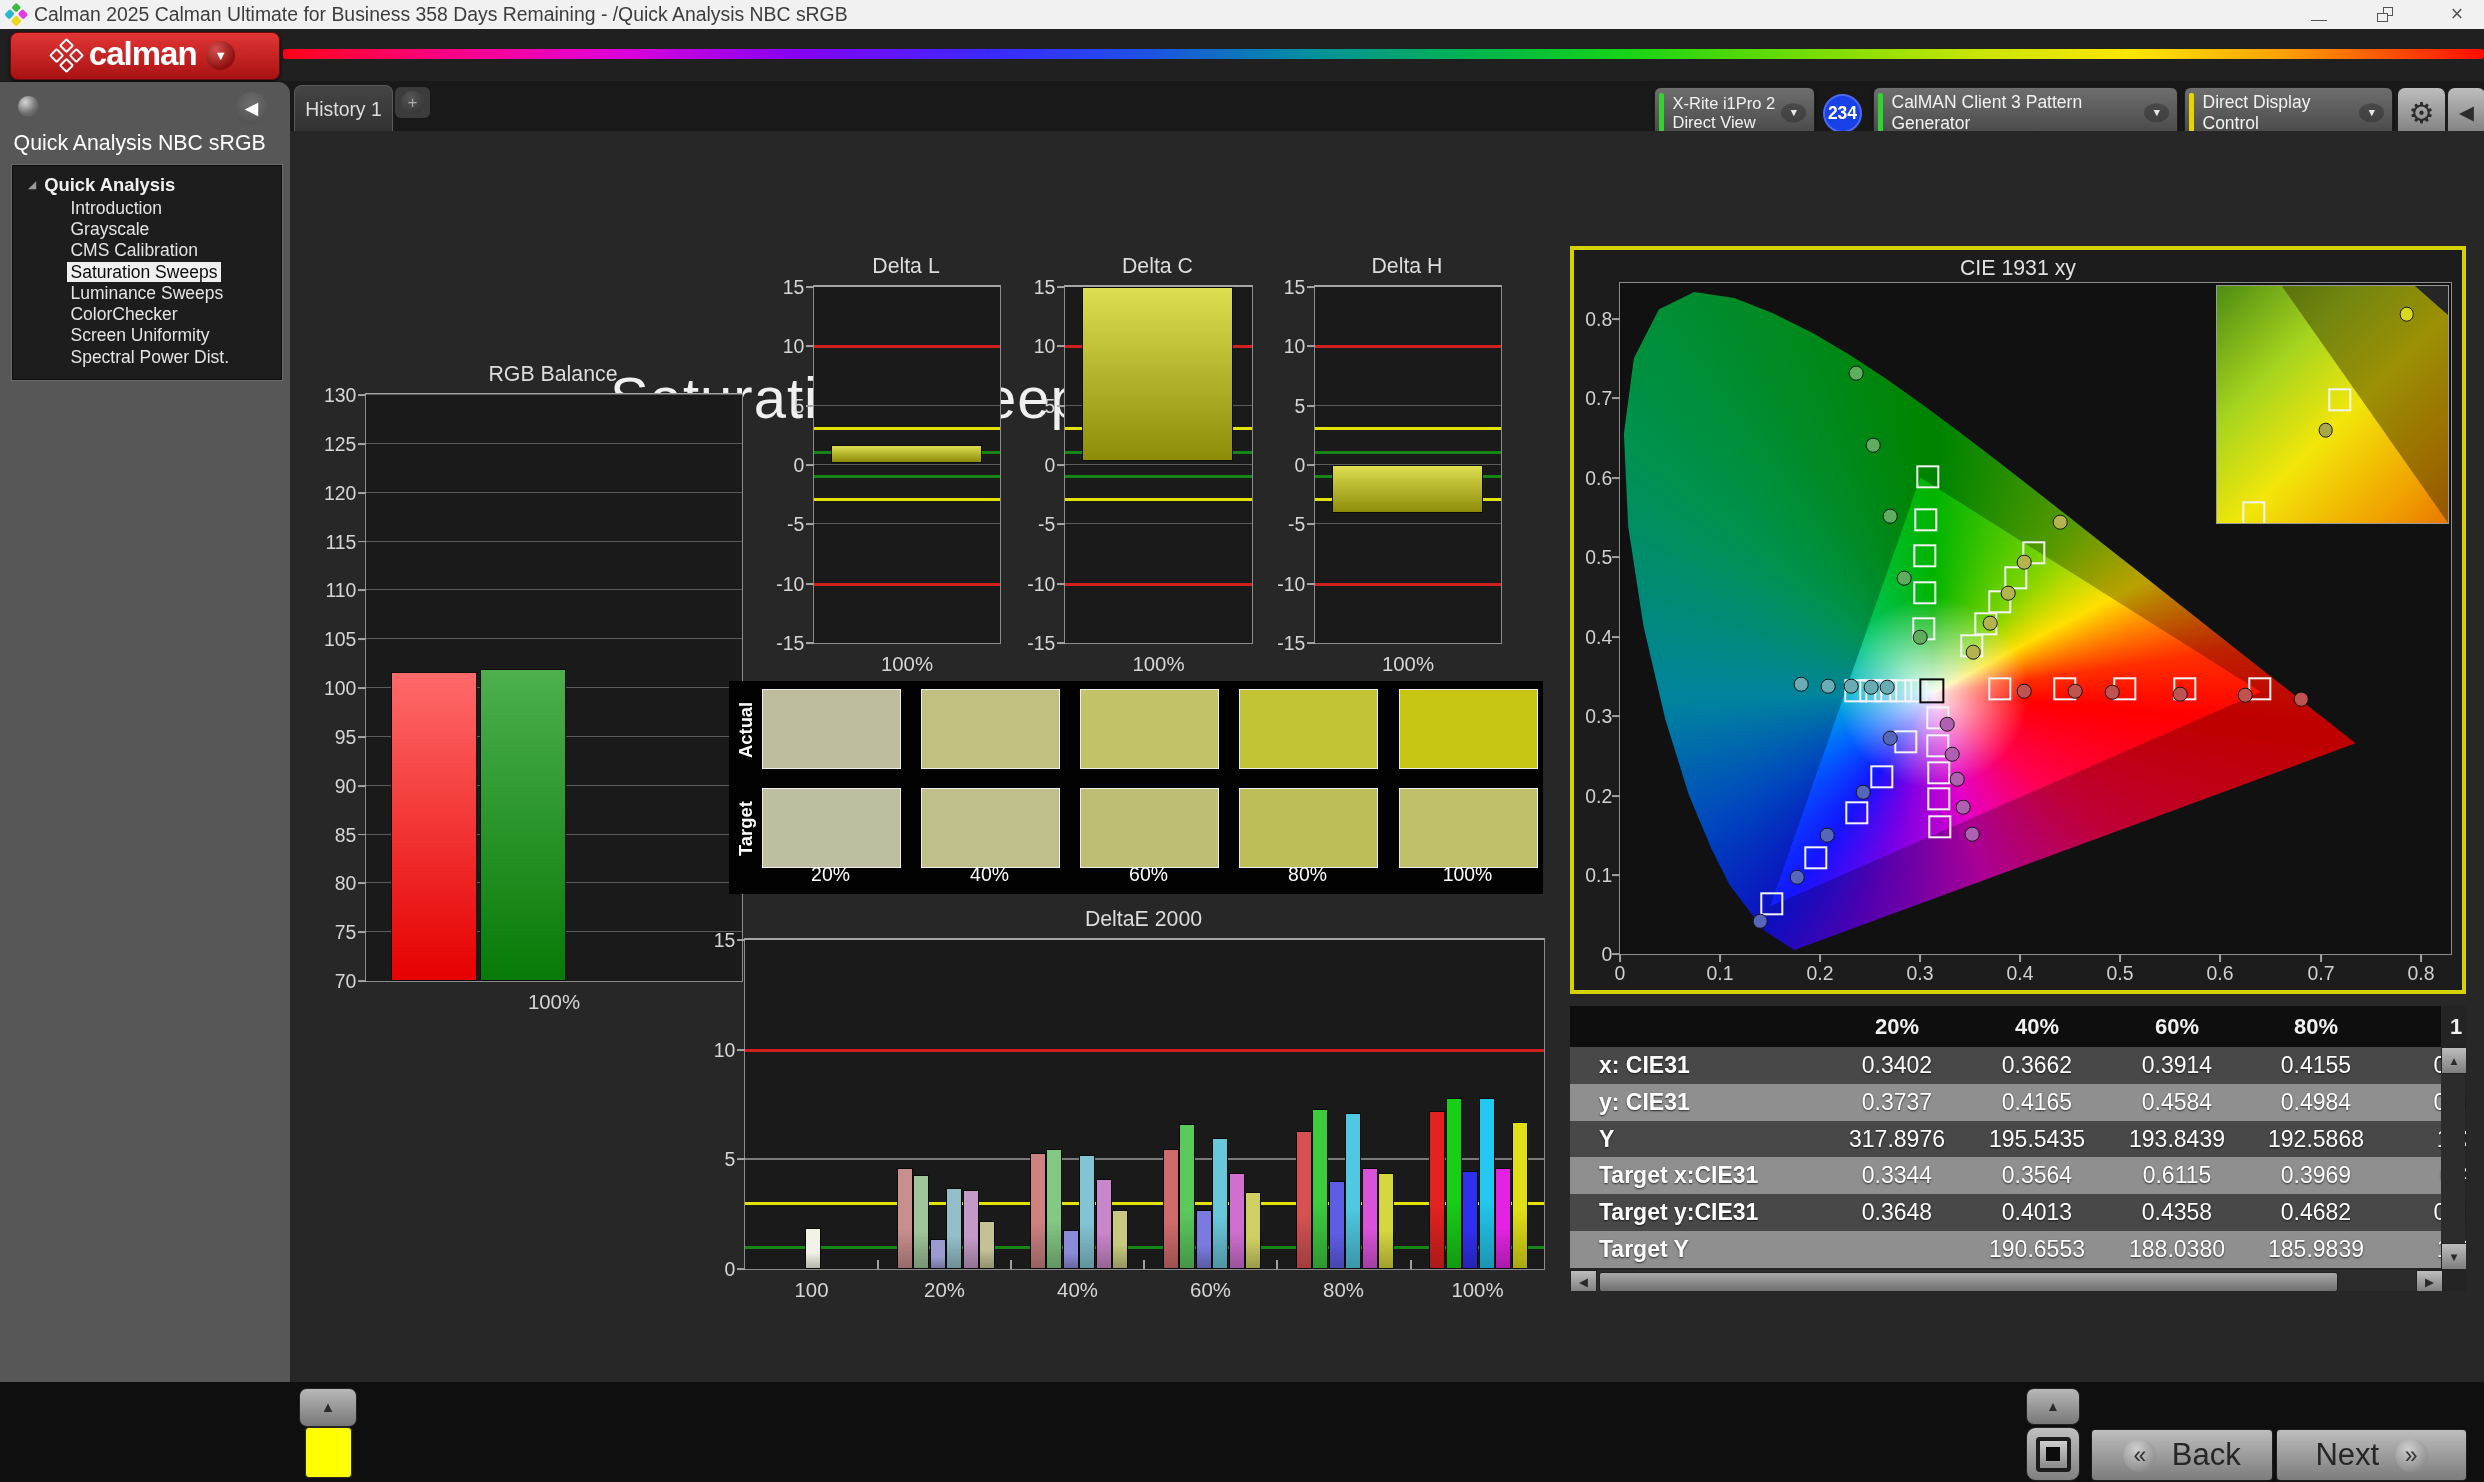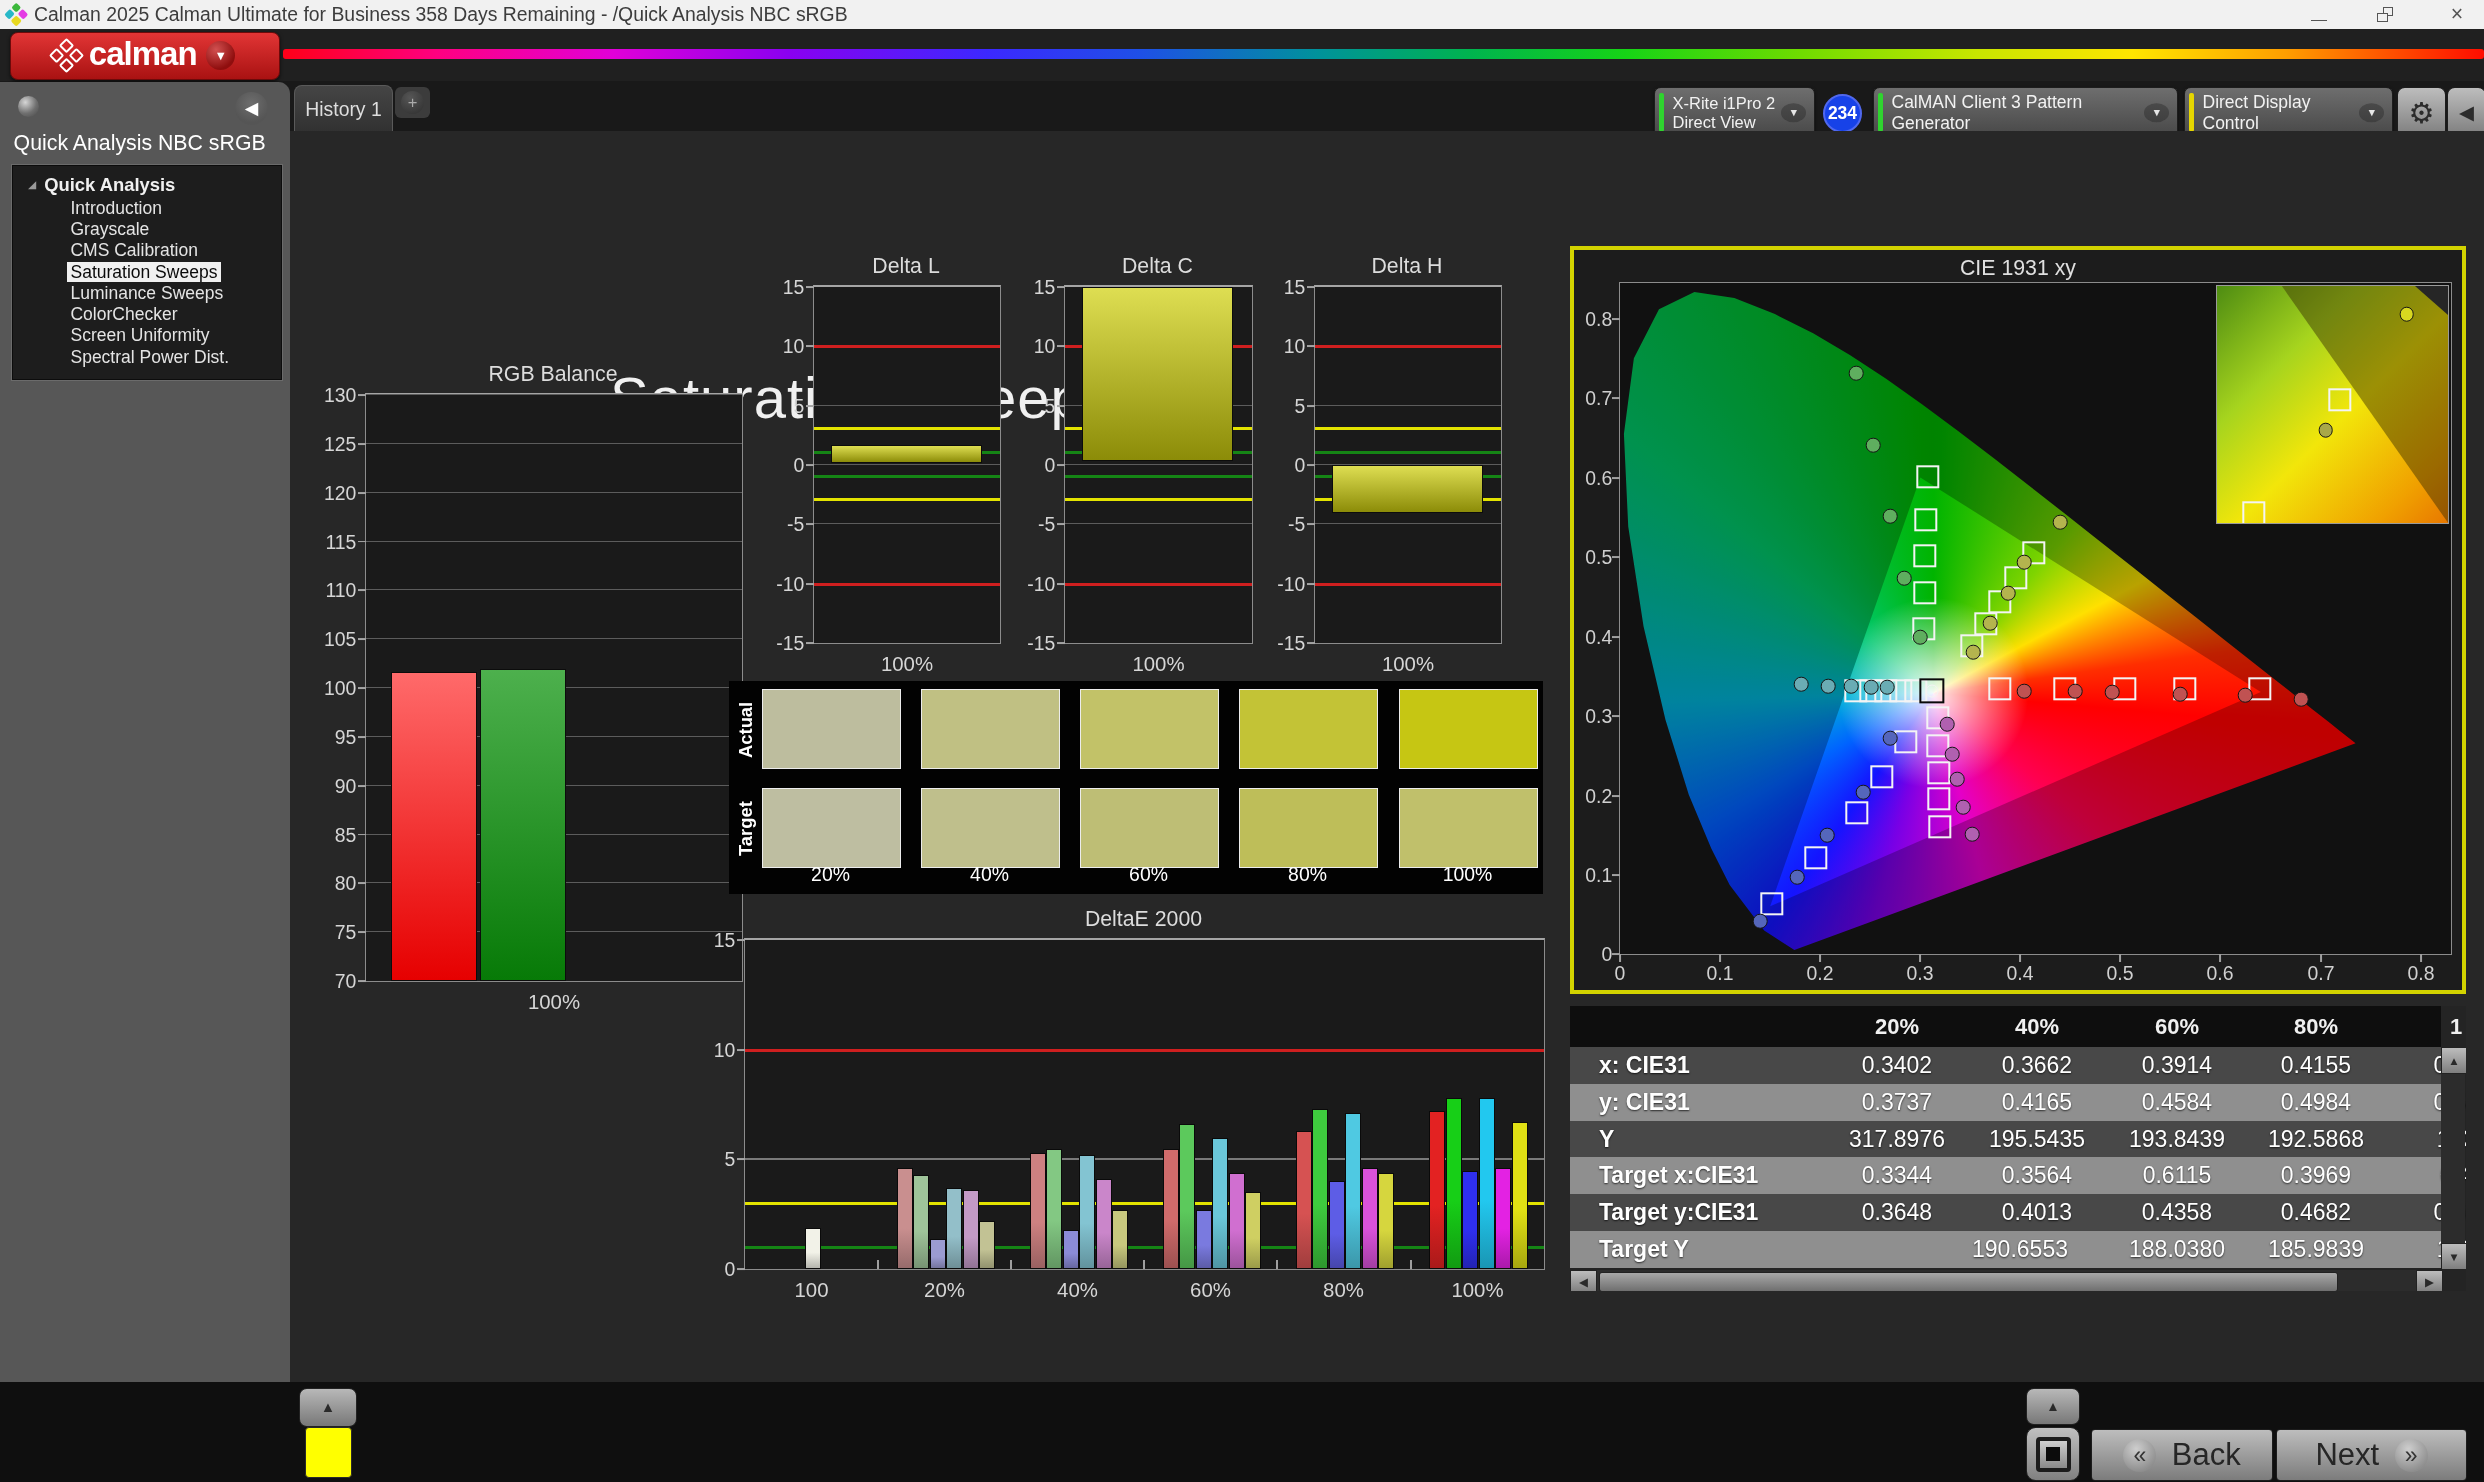--- a/index.html
+++ b/index.html
@@ -640,21 +640,21 @@
         <div class="tbl-label">Target y:CIE31</div>
         <div class="tbl-cell" style="left: 257px;">0.3648</div>
         <div class="tbl-cell" style="left: 397px;">0.4013</div>
         <div class="tbl-cell" style="left: 537px;">0.4358</div>
         <div class="tbl-cell" style="left: 676px;">0.4682</div>
         <div class="tbl-cell" style="left: 816px;">0.50</div>
       </div>
       <div class="tbl-row light" style="top: 225px;">
         <div class="tbl-label">Target Y</div>
         <div class="tbl-cell" style="left: 257px; margin-top: 33px;">194.0616</div>
-        <div class="tbl-cell" style="left: 380px;">190.6553</div>
+        <div class="tbl-cell" style="left: 397px;">190.6553</div>
         <div class="tbl-cell" style="left: 537px;">188.0380</div>
         <div class="tbl-cell" style="left: 676px;">185.9839</div>
         <div class="tbl-cell" style="left: 816px;">183</div>
       </div>
       <div class="sbar" style="left: 871px; top: 41px; width: 24px; height: 221px;"></div>
       <div class="sbtn" style="left: 871px; top: 41px; width: 24px; height: 25px;">▲</div>
       <div class="sbtn" style="left: 871px; top: 237px; width: 24px; height: 25px;">▼</div>
       <div class="sbar" style="left: 0px; top: 264px; width: 871px; height: 21.3px;"></div>
       <div class="sbtn" style="left: 0px; top: 264px; width: 25px; height: 21.3px;">◀</div>
       <div class="sbtn" style="left: 846px; top: 264px; width: 25px; height: 21.3px;">▶</div>

